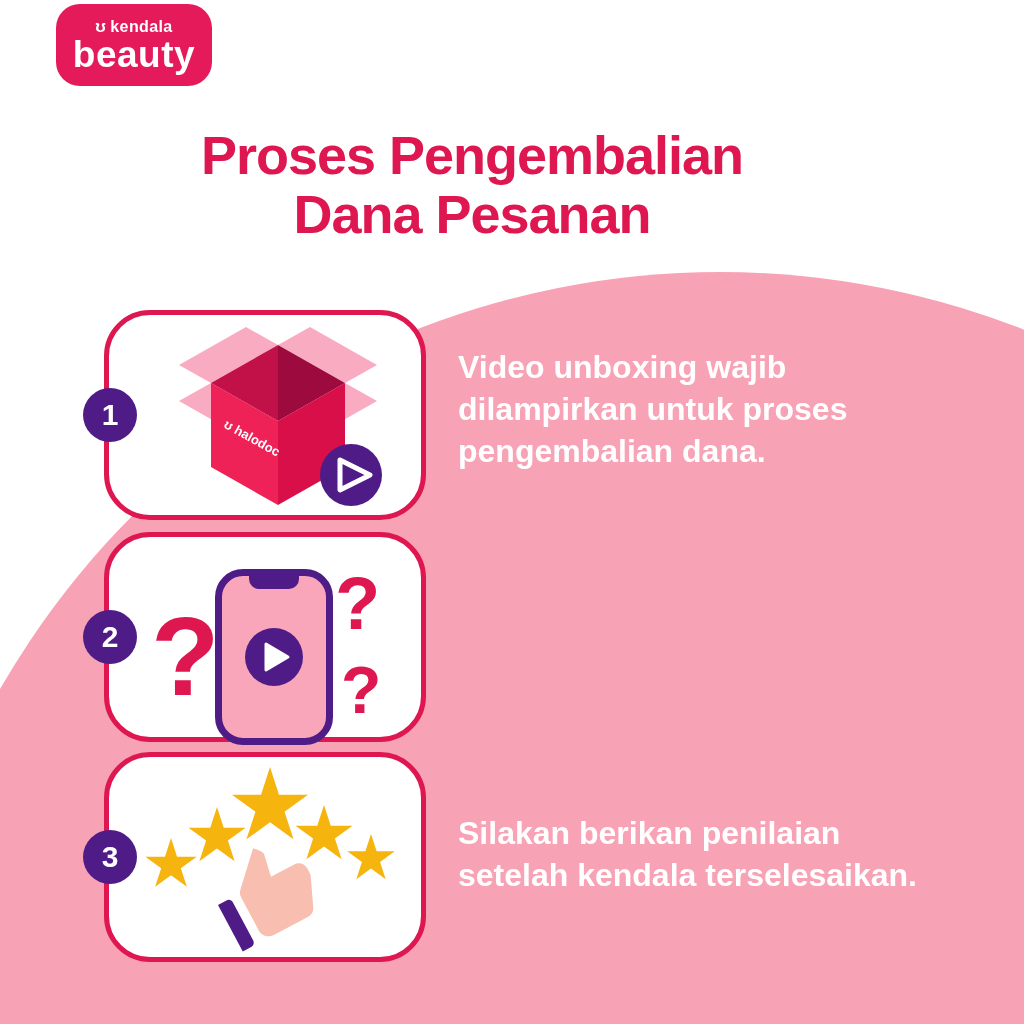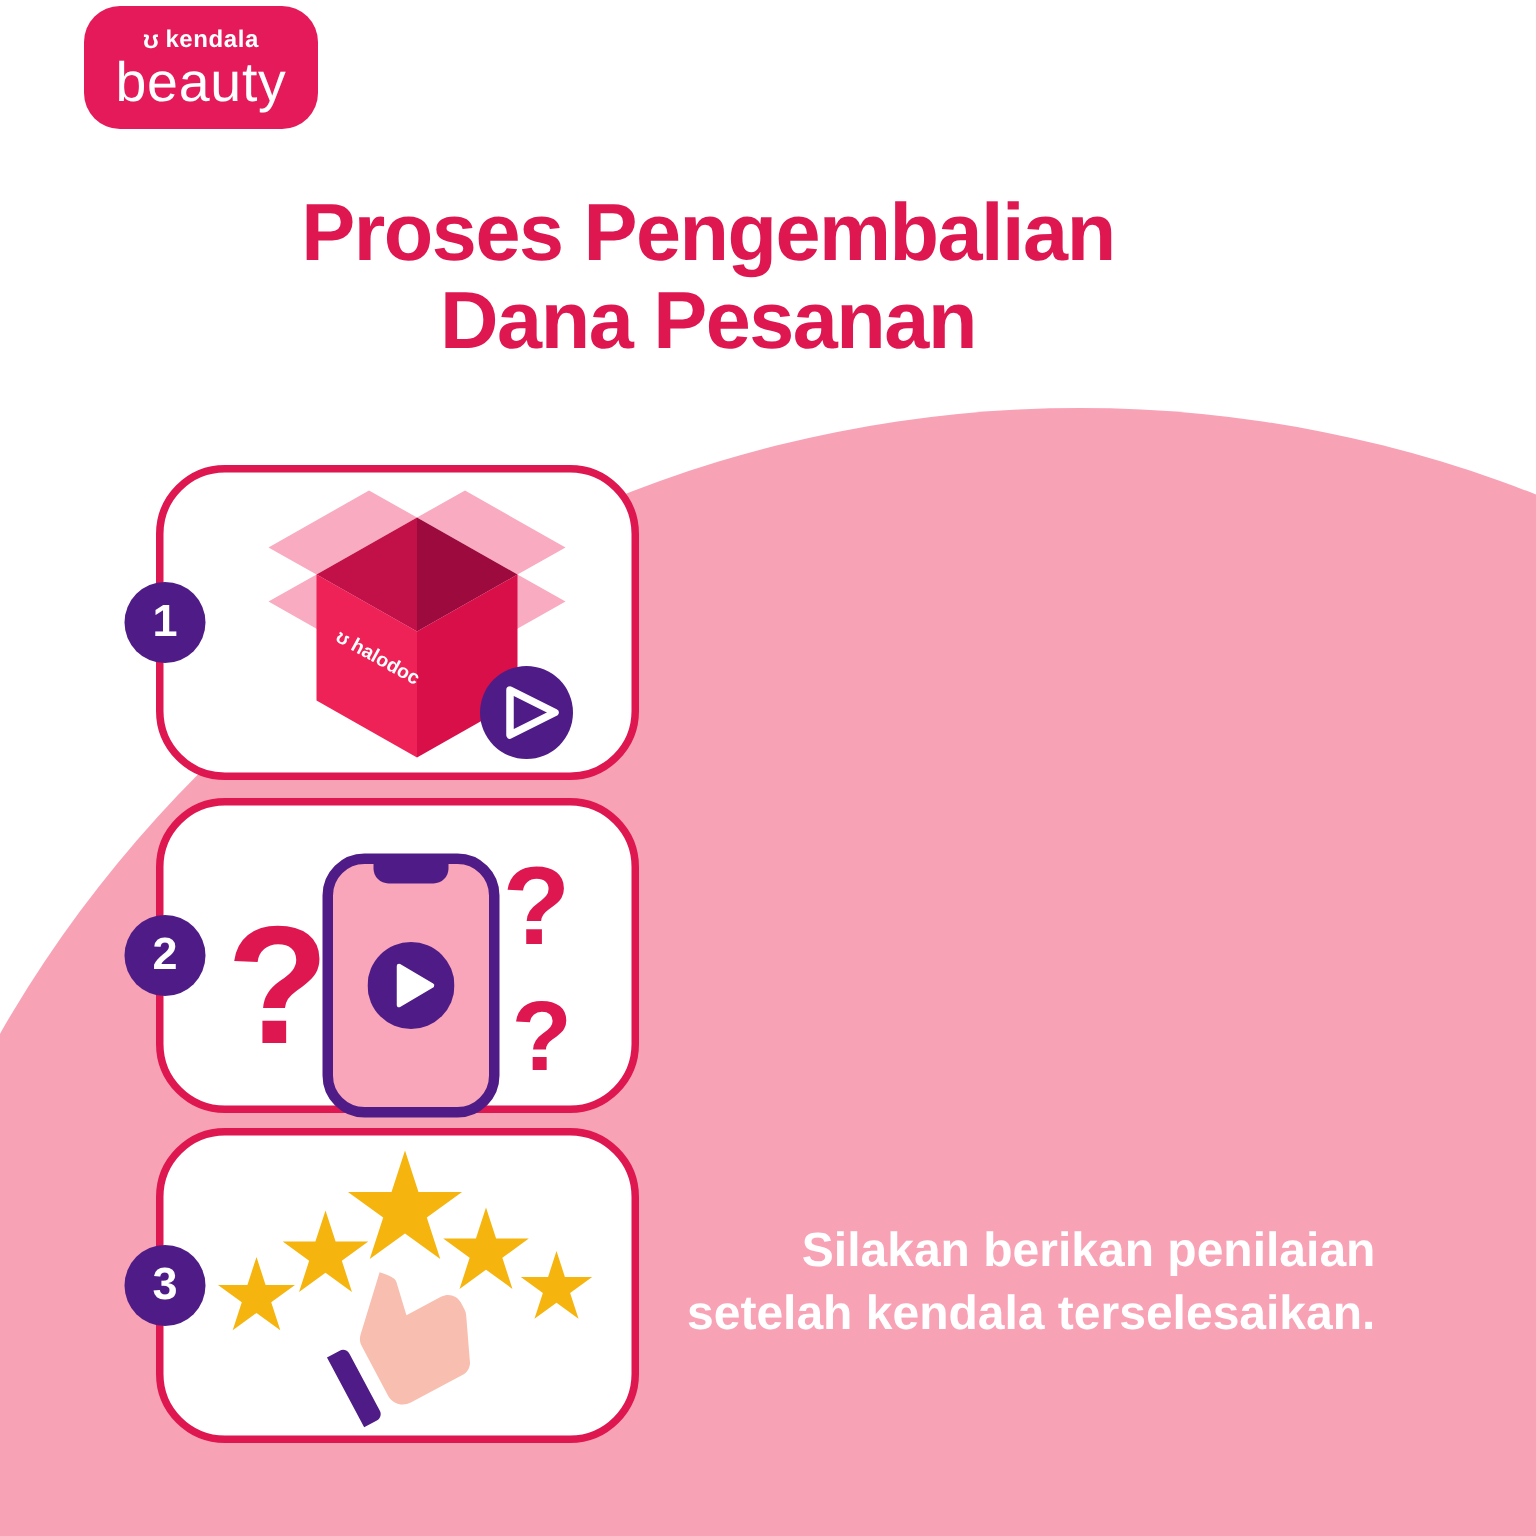--- a/index.html
+++ b/index.html
@@ -13,21 +13,21 @@
     border-radius:50%;background:#F8A2B6;z-index:0;
   }
   
   .logo-badge{
     position:absolute;left:56px;top:4px;width:156px;height:82px;
     background:#E41A5A;border-radius:24px;z-index:2;color:#fff;
     display:flex;flex-direction:column;align-items:center;justify-content:center;
   }
   .logo-row1{font-size:16px;font-weight:bold;letter-spacing:.4px;display:flex;gap:4px;align-items:center;margin-top:2px;}
   .logo-row1 .halodoc-u{font-size:17px;}
-  .logo-row2{font-size:37px;font-weight:normal;letter-spacing:.5px;margin-top:-3px;}
+  .logo-row2{font-size:37px;font-weight:bold;letter-spacing:.5px;margin-top:-3px;}
   
   .title{
     position:absolute;left:0;top:126px;width:944px;text-align:center;
     color:#DE1750;font-size:54px;line-height:59px;font-weight:bold;
     letter-spacing:-1px;white-space:pre-line;z-index:2;
   }
   
   .card{
     position:absolute;left:104px;width:322px;height:210px;box-sizing:border-box;
     background:#ffffff;border:5px solid #DE1750;border-radius:46px;z-index:3;
@@ -37,21 +37,21 @@
     position:absolute;left:83px;width:54px;height:54px;border-radius:50%;
     background:#4F1C87;color:#fff;font-size:30px;font-weight:bold;
     display:flex;align-items:center;justify-content:center;z-index:4;
   }
   .badge1{top:388px;} .badge2{top:610px;} .badge3{top:830px;}
   
   .step-text{
     position:absolute;left:458px;color:#ffffff;font-size:32px;font-weight:bold;
     line-height:42px;white-space:pre-line;z-index:2;
   }
-  .text1{top:346px;} .text2{top:570px;} .text3{top:812px;text-align:right;}
+  .text1{top:346px;} .text2{top:570px;} .text3{top:812px;}
   
   .box-svg{position:absolute;left:64px;top:8px;width:210px;height:192px;}
   
   .card-inner{position:absolute;inset:0;}
   .phone{
     position:absolute;left:106px;top:32px;width:118px;height:176px;box-sizing:border-box;
     background:#F9A6BB;border:7px solid #4F1C87;border-radius:28px;
   }
   .notch{
     position:absolute;top:-1px;left:50%;transform:translateX(-50%);
@@ -98,20 +98,23 @@
       <polygon points="105,98 172,60 172,144 105,182" fill="#D90F4A"></polygon>
       <text transform="translate(50,104) rotate(29)" font-size="13" font-weight="bold" fill="#ffffff">ʊ halodoc</text>
 
       <g>
         <circle cx="178" cy="152" r="31" fill="#4F1C87"></circle>
         <path d="M167,137 L197,152 L167,167 Z" fill="none" stroke="#ffffff" stroke-width="5" stroke-linejoin="round"></path>
       </g>
     </svg>
   </div>
   <div class="badge badge1">1</div>
+  <div class="step-text text1">Video unboxing wajib
+dilampirkan untuk proses
+pengembalian dana.</div>
 
   <div class="card card2">
     <div class="card-inner">
       <span class="qm qm-big">?</span>
       <span class="qm qm-tr">?</span>
       <span class="qm qm-br">?</span>
       <div class="phone">
         <div class="notch"></div>
         <svg class="play-big" viewBox="0 0 58 58">
           <circle cx="29" cy="29" r="29" fill="#4F1C87"></circle>

